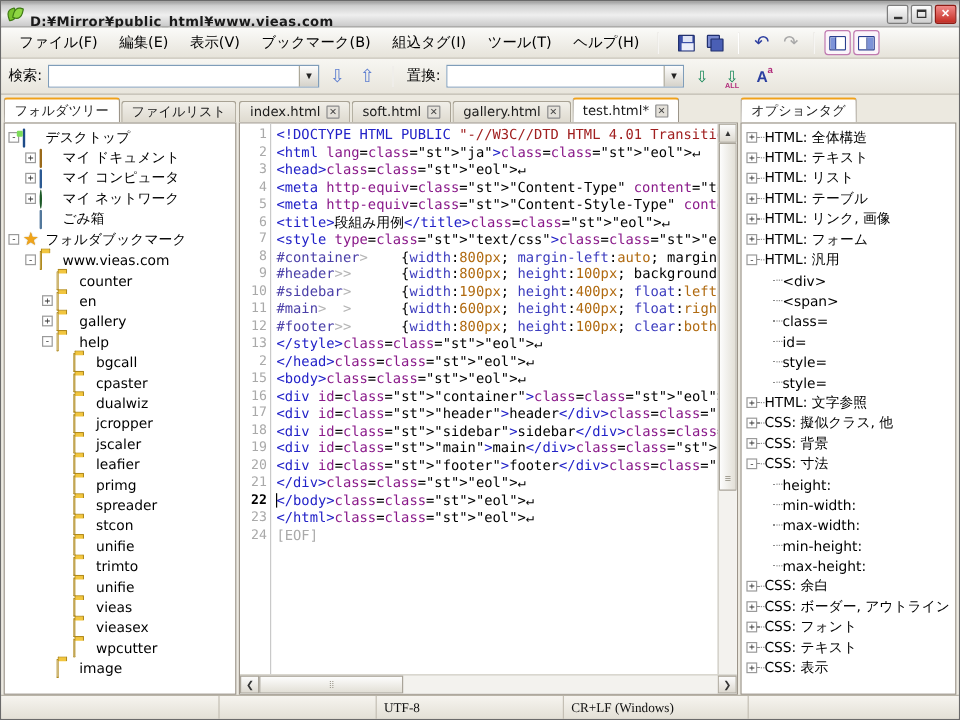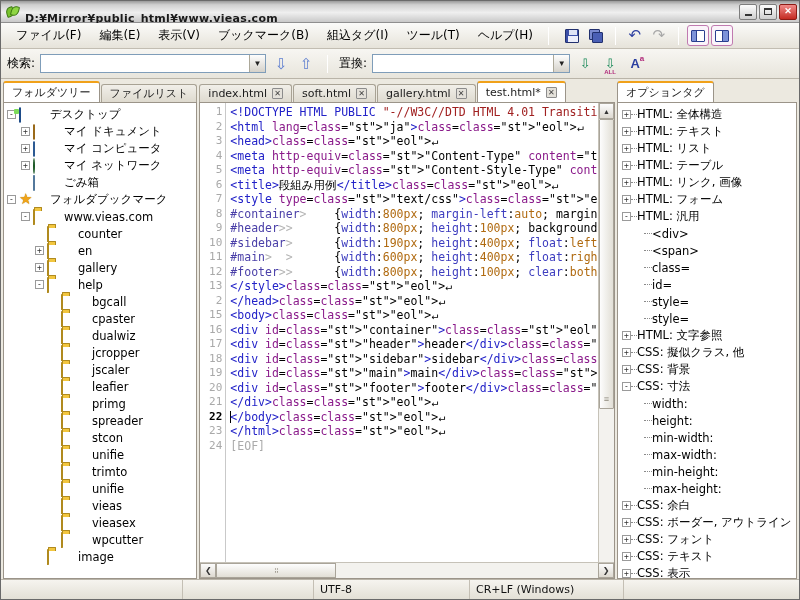--- a/index.html
+++ b/index.html
@@ -197,21 +197,21 @@
     padding: 3px 0 0 3px; color: #000; user-select: none;
     height: 100%; overflow: hidden;
   }
   .tnode { display: flex; align-items: center; height: 17px; white-space: nowrap; position: relative; }
   .tnode .tog {
     width: 9px; height: 9px; border: 1px solid #9a9a9a; background: #fff;
     font-size: 8px; line-height: 7px; text-align: center; color: #333;
     flex: 0 0 9px; margin-right: 3px; font-family: "DejaVu Sans Mono", monospace;
   }
   .tnode .dots { width: 9px; flex: 0 0 9px; margin-right: 3px; }
-  .tnode .label { margin-left: 15px; }
+  .tnode .label { margin-left: 3px; }
   .ic16 { width: 16px; height: 14px; flex: 0 0 16px; position: relative; }
   .ic-folder {
     width: 15px; height: 12px; border: 1px solid #b08a1e;
     background: linear-gradient(#ffe9a8, #f2c63f);
     border-radius: 1px 2px 1px 1px; position: relative; margin-top: 1px;
   }
   .ic-folder::before {
     content:""; position: absolute; left: 0; top: -3px; width: 6px; height: 3px;
     background: #f2c63f; border: 1px solid #b08a1e; border-bottom: none; border-radius: 1px 1px 0 0;
   }
@@ -327,21 +327,21 @@
   
   .statusbar {
     flex: 0 0 20px; height: 20px;
     background: linear-gradient(#f6f4ef, #e3e0d6);
     border-top: 1px solid #b9b4a8;
     display: flex; align-items: stretch; font-size: 11px;
     font-family: "DejaVu Sans", sans-serif;
   }
   .sb-cell {
     display: flex; align-items: center; padding: 0 6px;
-    border-right: 1px solid #c4bfb4; color: #111;
+    border-right: 1px solid #c4bfb4; color: #111; font-family: Liberation Serif, serif;
   }
   .sb-cell.grow { flex: 1 1 auto; }
   .sb-cell.w1 { flex: 0 0 182px; }
   .sb-cell.w2 { flex: 0 0 131px; }
   .sb-cell.w3 { flex: 0 0 156px; }
   .sb-cell.w4 { flex: 0 0 154px; }
   .sb-cell.last { border-right: none; }
 </style>
 </head>
 <body>
@@ -754,24 +754,20 @@
               <span class="dash"></span>
               <span>CSS: 背景</span>
             </div>
             <div class="onode">
               <span class="tog">-</span>
               <span class="dash"></span>
               <span>CSS: 寸法</span>
             </div>
             <div class="onode child">
               <span class="dash"></span>
-              <span>width:</span>
-            </div>
-            <div class="onode child">
-              <span class="dash"></span>
               <span>height:</span>
             </div>
             <div class="onode child">
               <span class="dash"></span>
               <span>min-width:</span>
             </div>
             <div class="onode child">
               <span class="dash"></span>
               <span>max-width:</span>
             </div>

